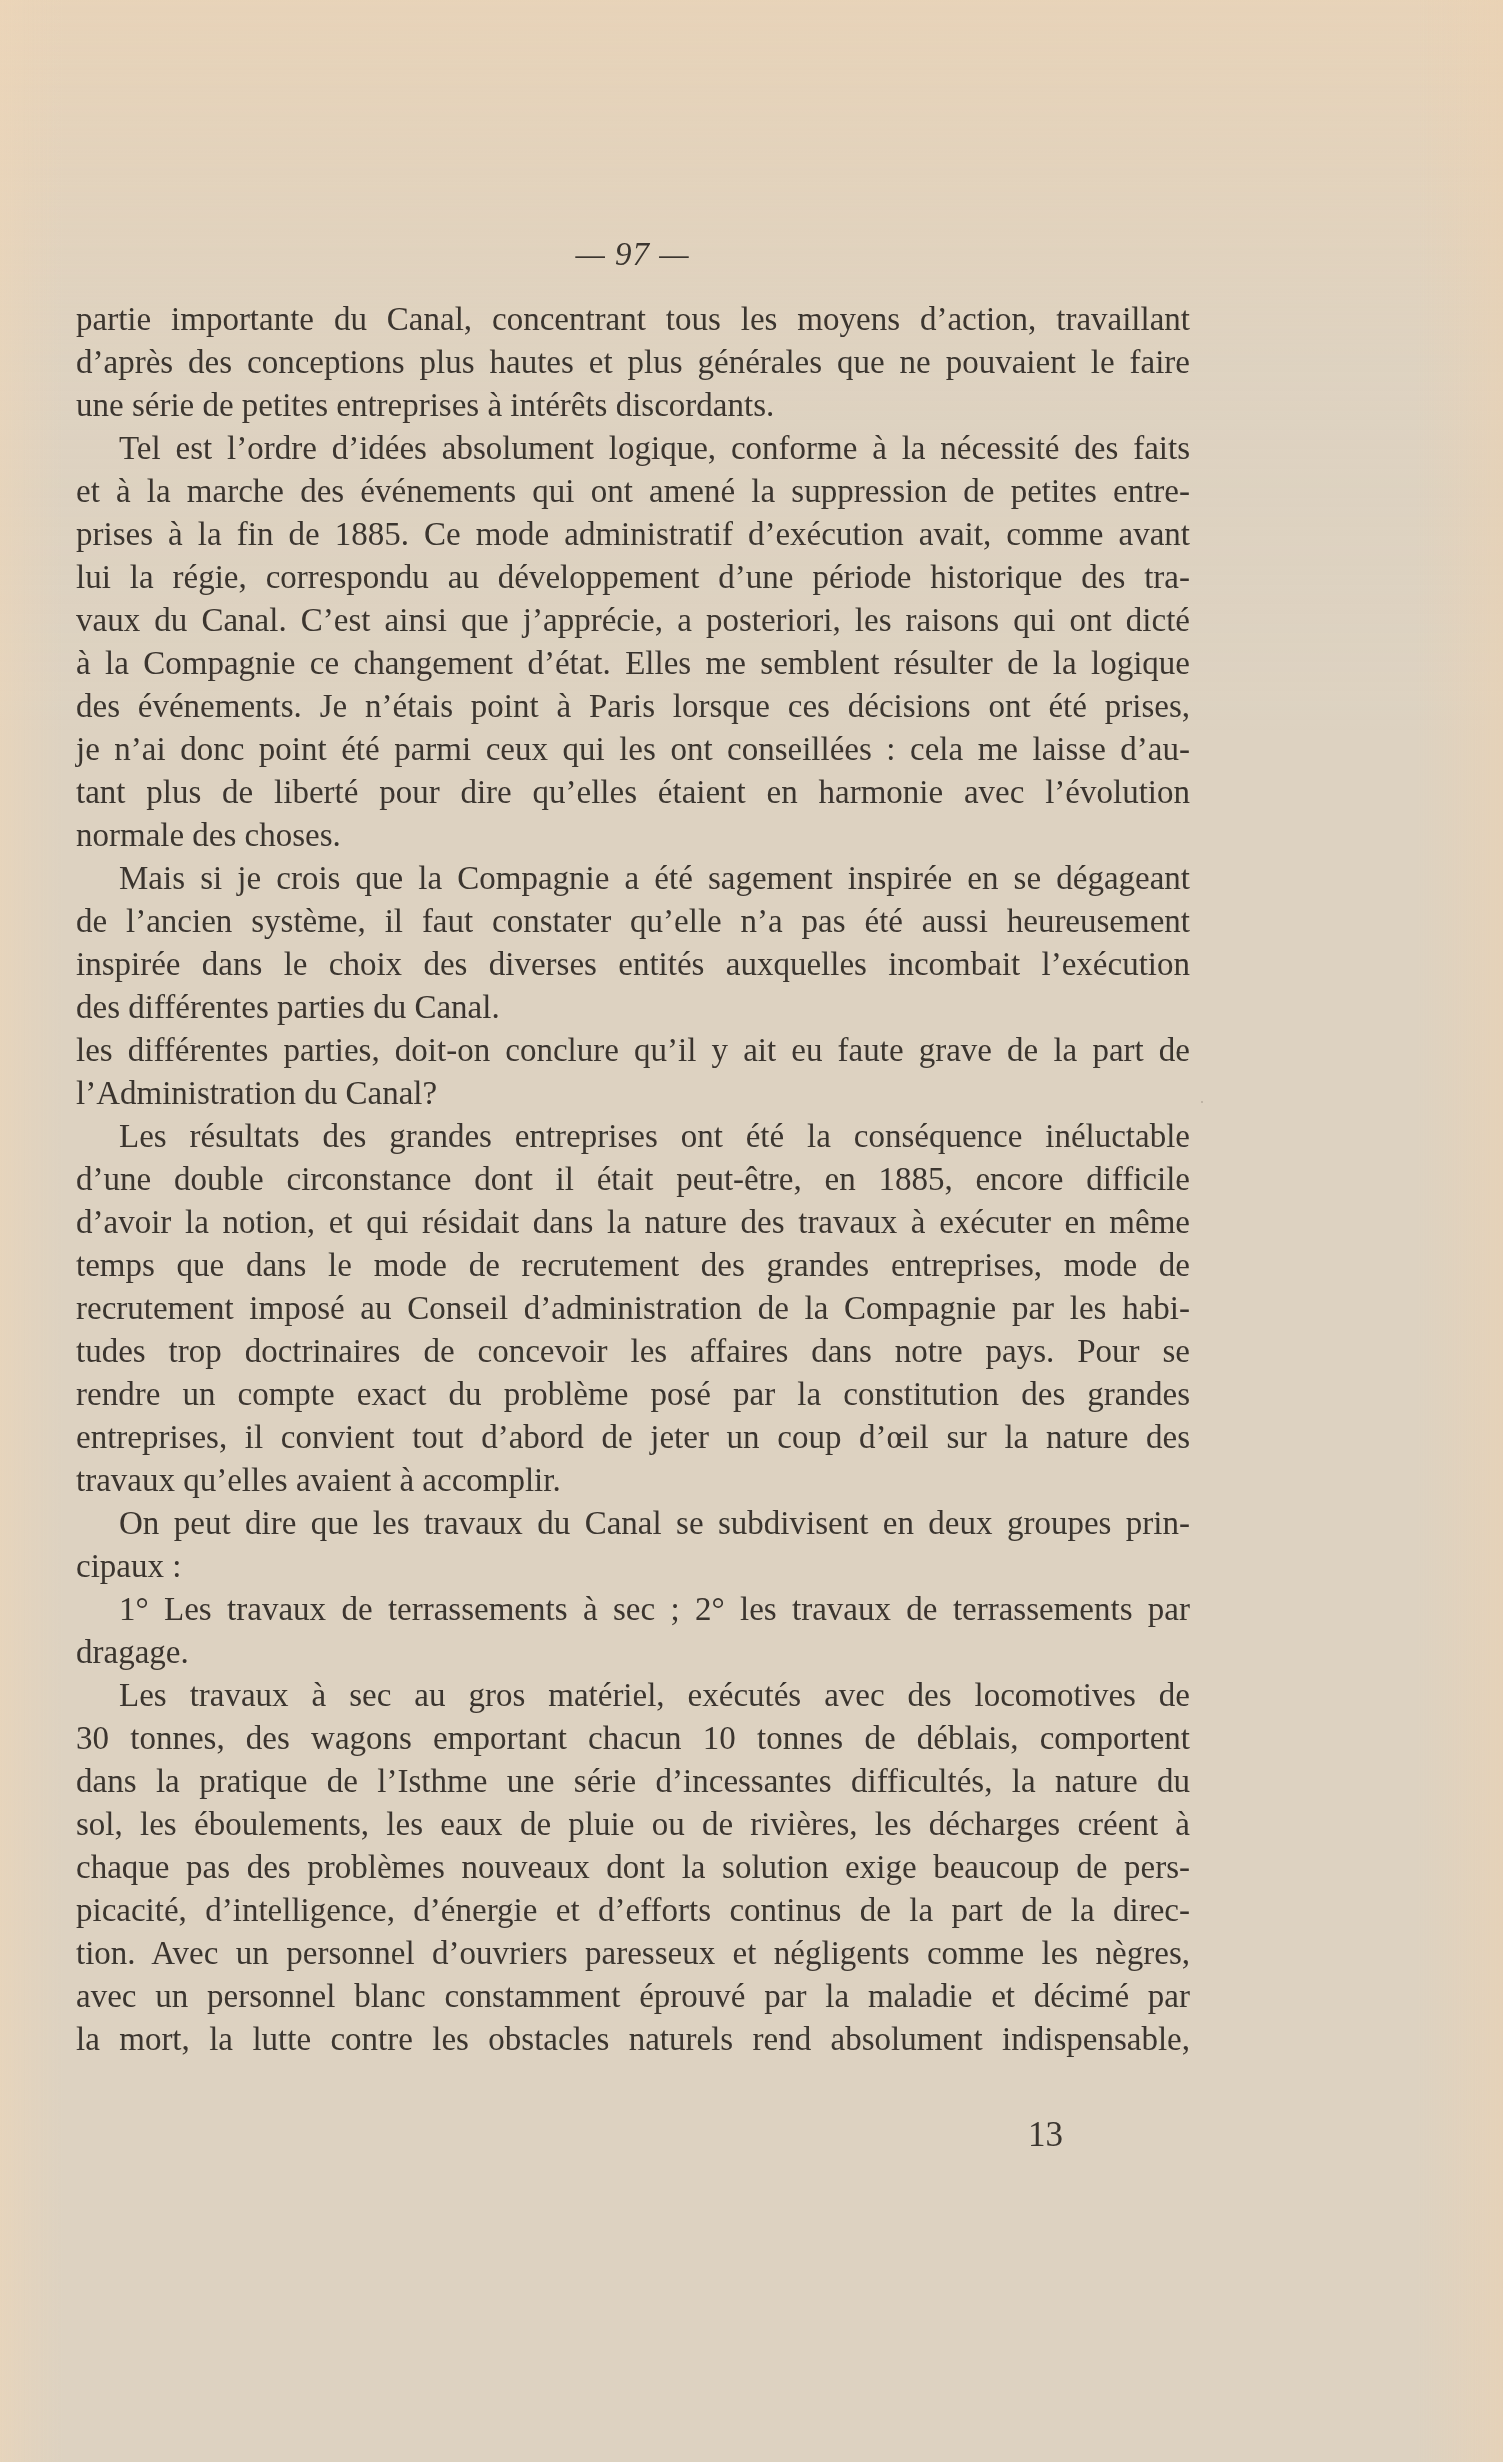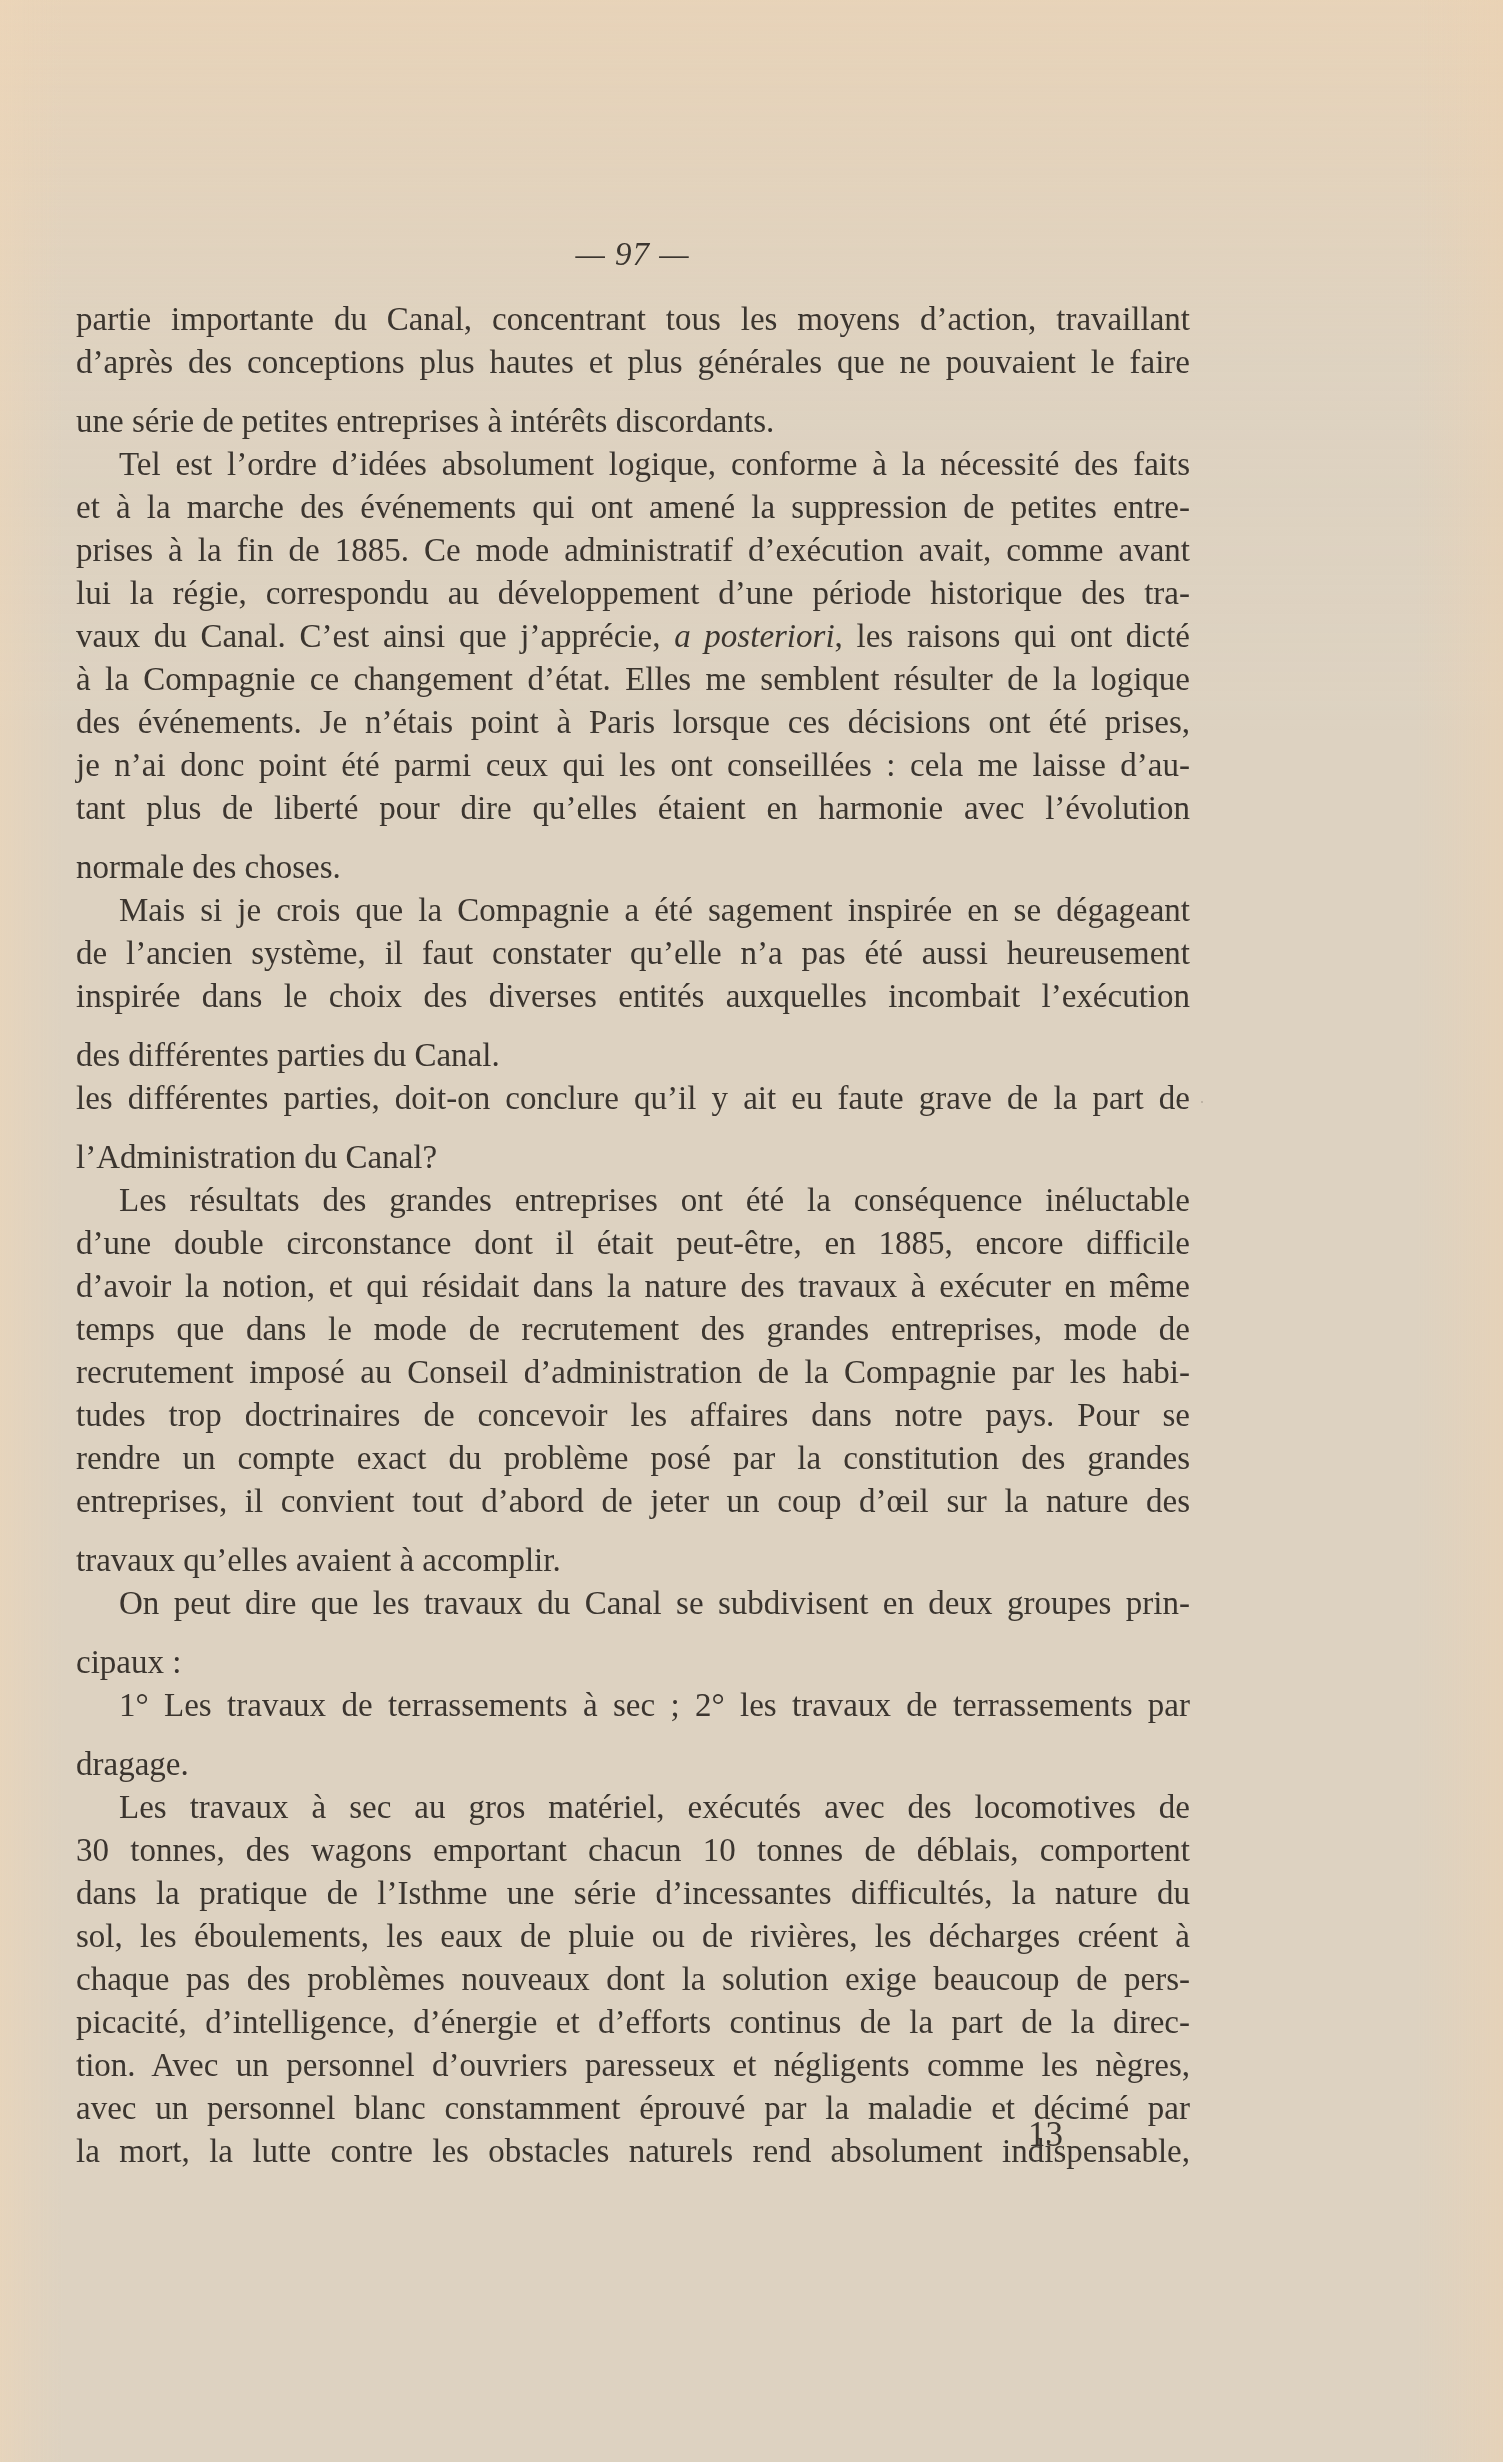--- a/index.html
+++ b/index.html
@@ -64,24 +64,22 @@
       text-align: justify;
       text-align-last: justify;
     }
     .line.indent .inner {
       padding-left: 43px;
       box-sizing: border-box;
     }
     .line.last .inner {
       text-align: left;
       text-align-last: left;
-      margin-top: 16px;
     }
     .italic {
-      font-style: italic;
     }
     .signature {
       position: absolute;
       left: 1028px;
       top: 2116px;
       font-size: 35px;
       line-height: 37px;
       color: #3b352f;
     }
     .speck {

